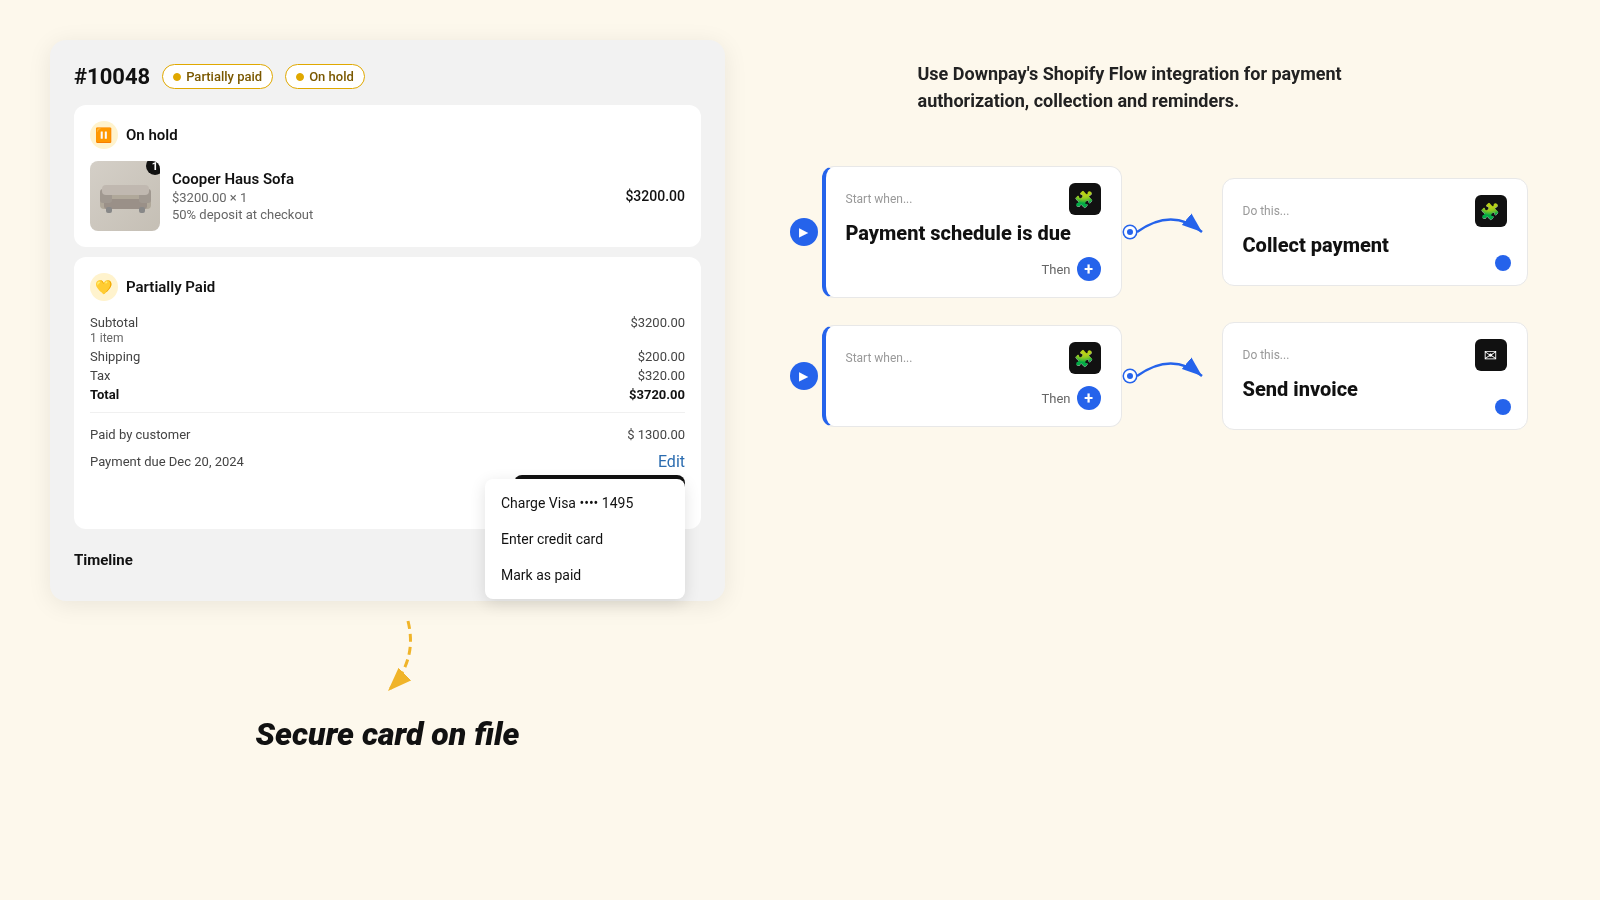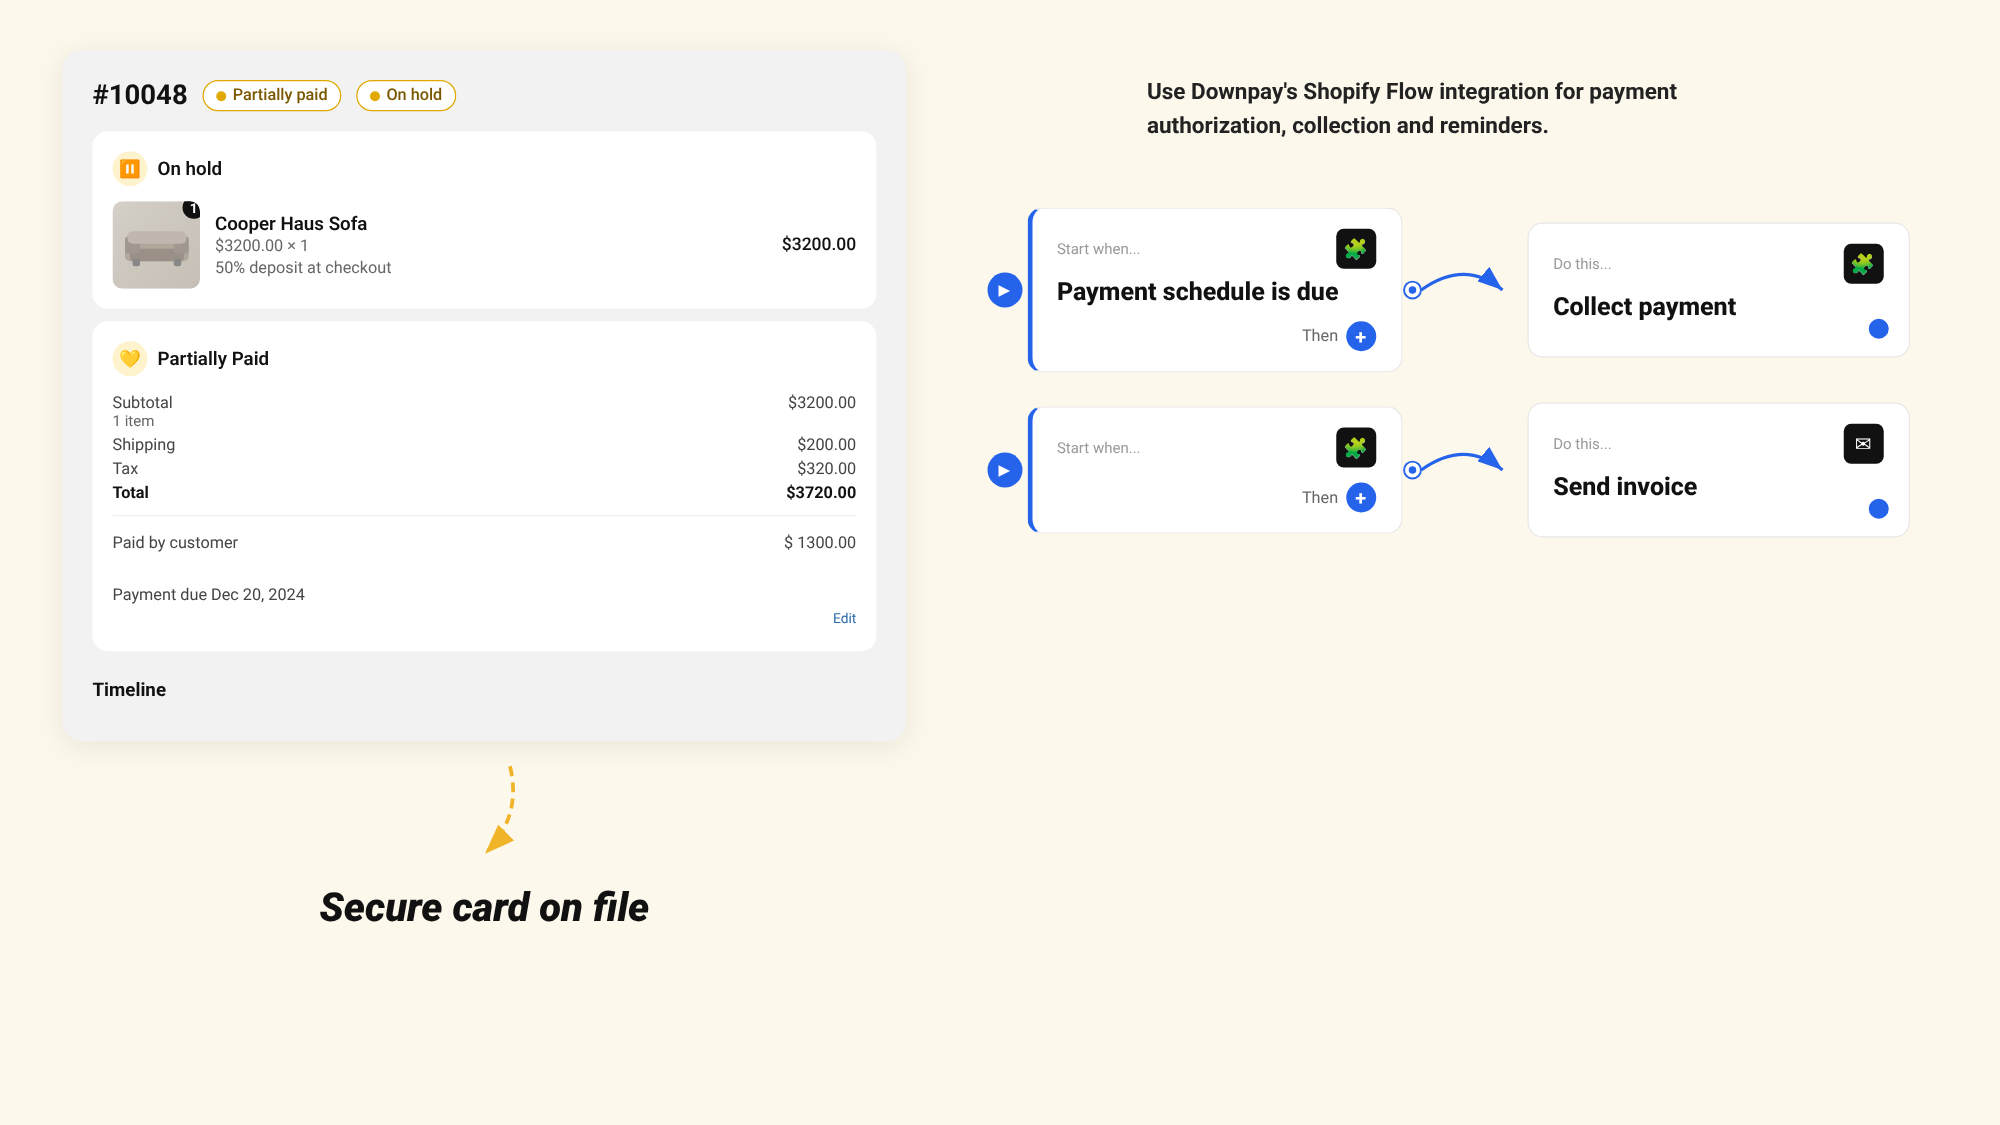--- a/index.html
+++ b/index.html
@@ -187,23 +187,22 @@
       display: flex;
       justify-content: space-between;
       align-items: center;
       font-size: 13px;
       color: #444;
       padding: 4px 0;
       gap: 15px;
     }
     .edit-link {
       color: #2b6cb0;
-      font-size: 11px;
+      font-size: 16px;
       cursor: pointer;
-      margin-top: 36px;
     }
     .collect-btn {
       background: #111;
       color: #fff;
       border: none;
       border-radius: 8px;
       padding: 10px 20px;
       font-size: 15px;
       font-weight: 600;
       display: flex;
@@ -433,20 +432,31 @@
         <div class="divider"></div>
         <div class="paid-row">
           <span>Paid by customer</span>
           <span>$ 1300.00</span>
         </div>
         <div class="payment-due-row">
           <span>Payment due Dec 20, 2024</span>
           <span class="edit-link">Edit</span>
         </div>
 
+        <div class="collect-area">
+          <button class="collect-btn">
+            <span>Collect payment</span>
+            <span>▾</span>
+          </button>
+          <div class="dropdown-menu">
+            <div class="dropdown-item">Charge Visa •••• 1495</div>
+            <div class="dropdown-item">Enter credit card</div>
+            <div class="dropdown-item">Mark as paid</div>
+          </div>
+        </div>
       </div>
 
       <div class="timeline-section">
         <div class="timeline-title">Timeline</div>
       </div>
     </div>
 
     <div style="position:relative; margin-top: 10px; display:flex; flex-direction:column; align-items:center;">
       <svg width="120" height="90" viewBox="0 0 120 90">
         <path d="M 80 10 Q 90 50, 60 80" stroke="#f0b429" stroke-width="3" fill="none" stroke-dasharray="8,5" marker-end="url(#arrowhead)"></path>

